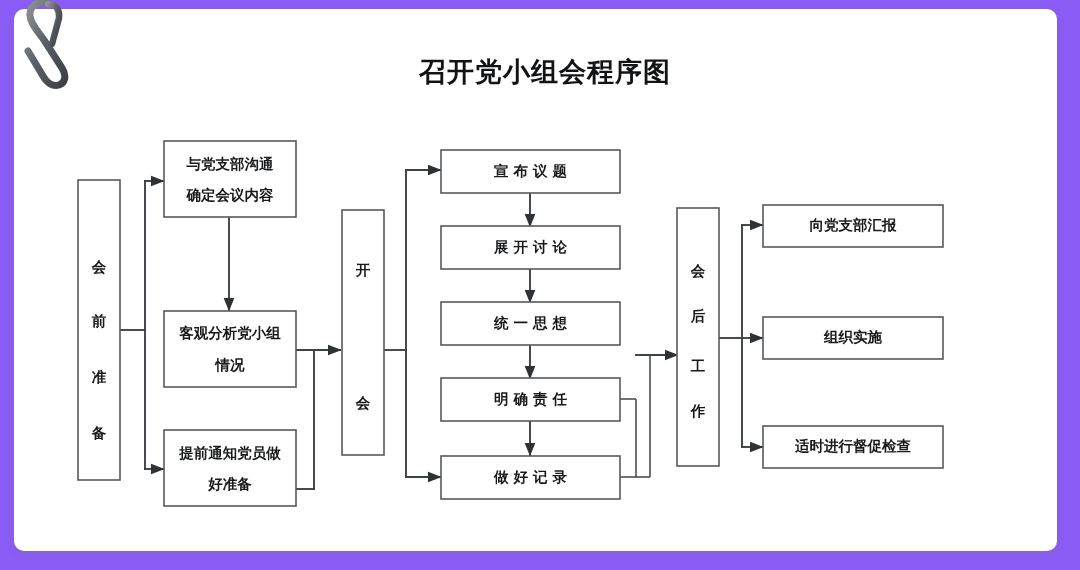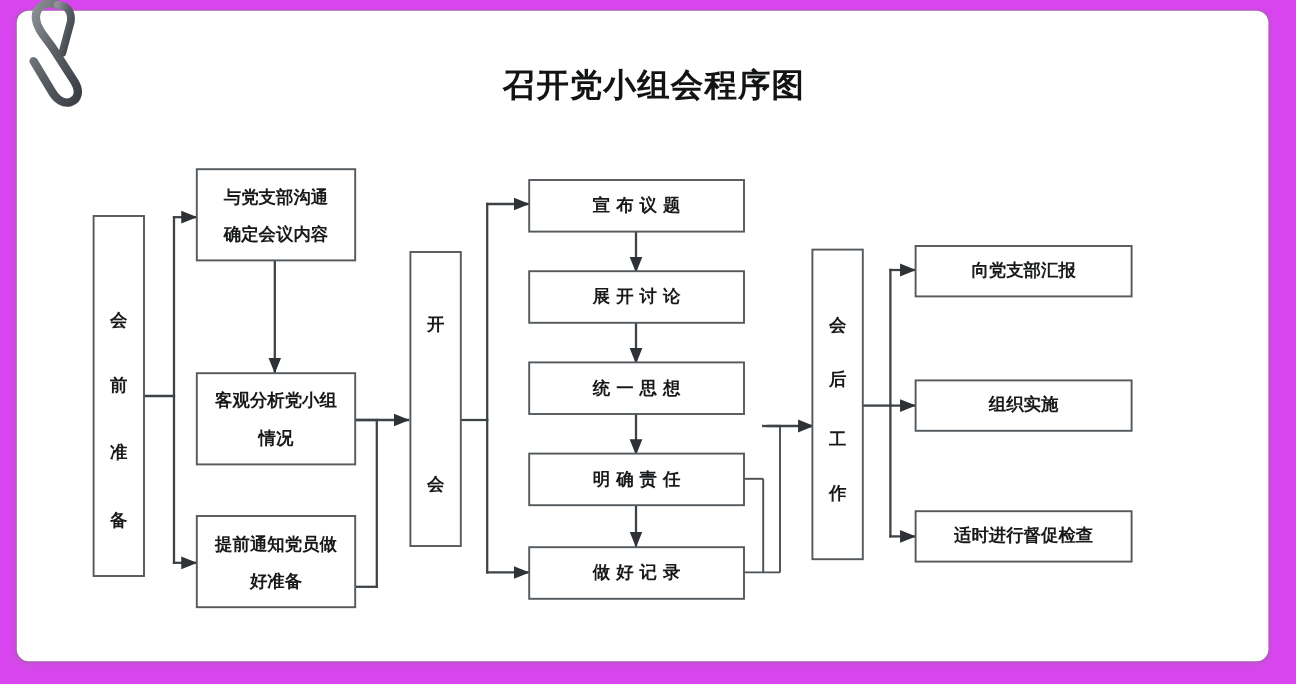--- a/index.html
+++ b/index.html
@@ -10,21 +10,21 @@
   body {
     width: 1080px;
     height: 570px;
     overflow: hidden;
     font-family: "DejaVu Sans", "Liberation Sans", sans-serif;
   }
   #stage {
     position: relative;
     width: 1080px;
     height: 570px;
-    background: #d946ef;
+    background: #8b5cf6;
   }
   
   #card {
     position: absolute;
     left: 14px;
     top: 9px;
     width: 1043px;
     height: 542px;
     background: #ffffff;
     border-radius: 10px;

